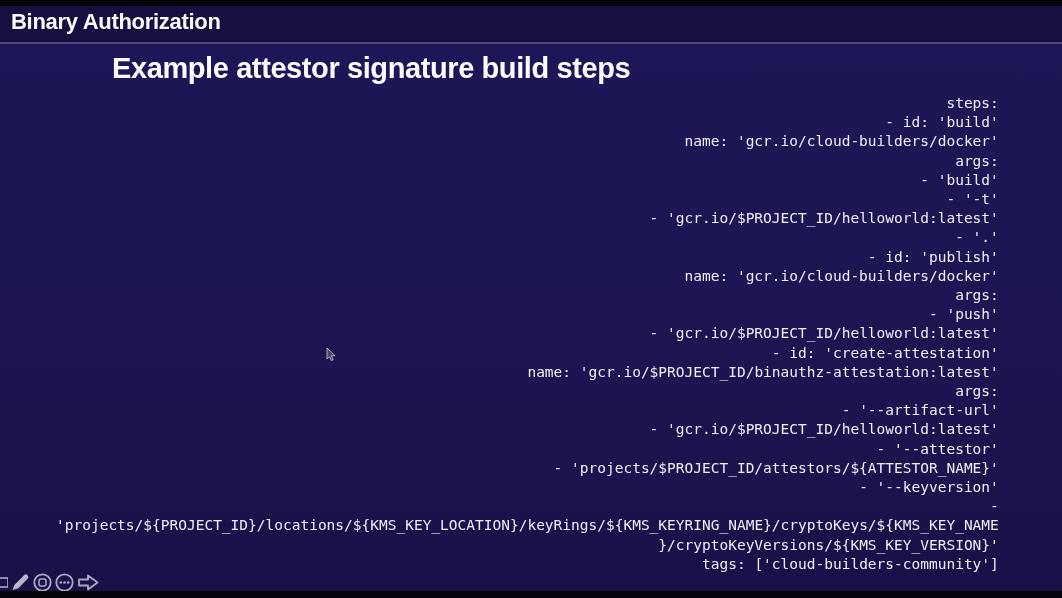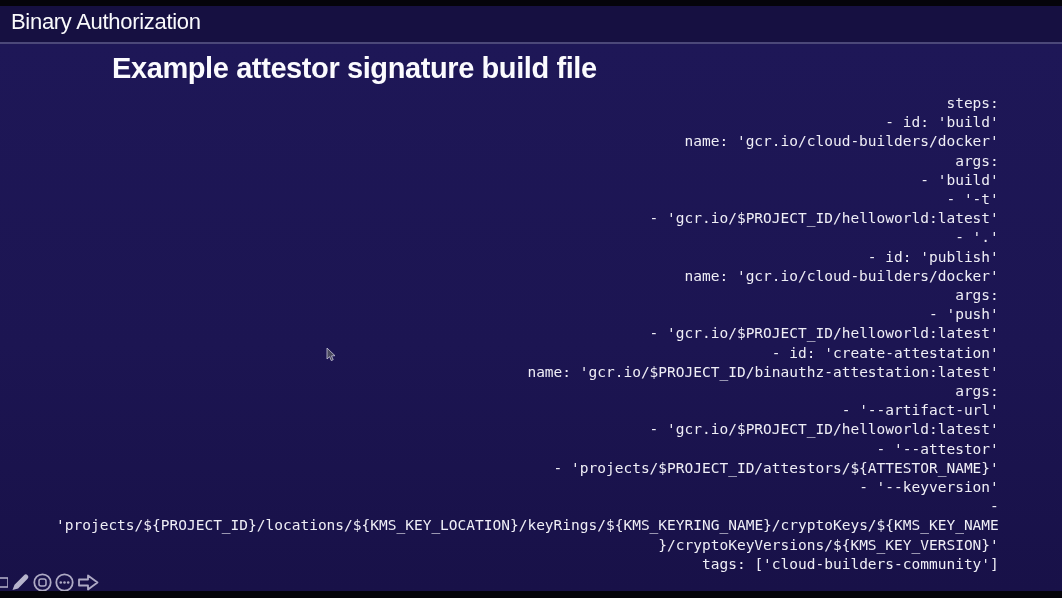--- a/index.html
+++ b/index.html
@@ -13,21 +13,21 @@
   .stage { position: absolute; inset: 0; background: #05040a; }
 
   
   .header-band {
     position: absolute; left: 0; right: 0; top: 6px; height: 36px;
     background: #161041;
     border-bottom: 2px solid #4c4879;
   }
   .header-title {
     position: absolute; left: 11px; top: 3px;
-    font-size: 22px; font-weight: normal; color: #fafafc;
+    font-size: 22px; font-weight: bold; color: #fafafc;
     letter-spacing: -0.3px;
   }
 
   
   .slide {
     position: absolute; left: 0; right: 0; top: 44px; bottom: 7px;
     background: linear-gradient(180deg, #1e1757 0%, #1c1552 55%, #181148 100%);
   }
   .slide-heading {
     position: absolute; left: 112px; top: 8px; margin: 0;
@@ -65,21 +65,21 @@
 </head>
 <body>
 
 <div class="stage">
 
   <div class="header-band">
     <div class="header-title">Binary Authorization</div>
   </div>
 
   <div class="slide">
-    <h1 class="slide-heading">Example attestor signature build file</h1>
+    <h1 class="slide-heading">Example attestor signature build steps</h1>
 
     <pre class="yaml-code">steps:
   - id: 'build'
     name: 'gcr.io/cloud-builders/docker'
     args:
       - 'build'
       - '-t'
       - 'gcr.io/$PROJECT_ID/helloworld:latest'
       - '.'
   - id: 'publish'

